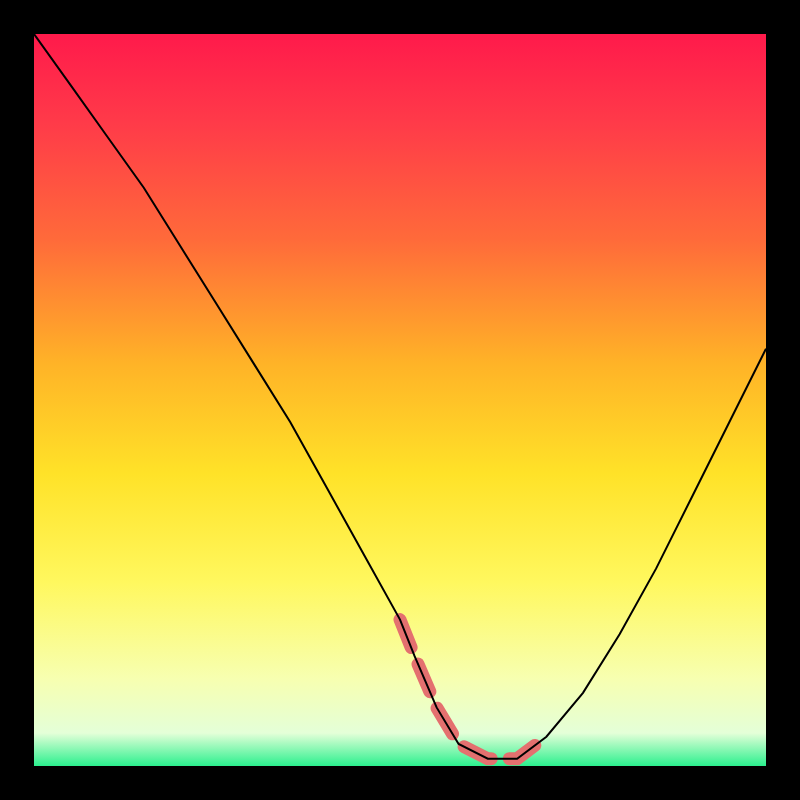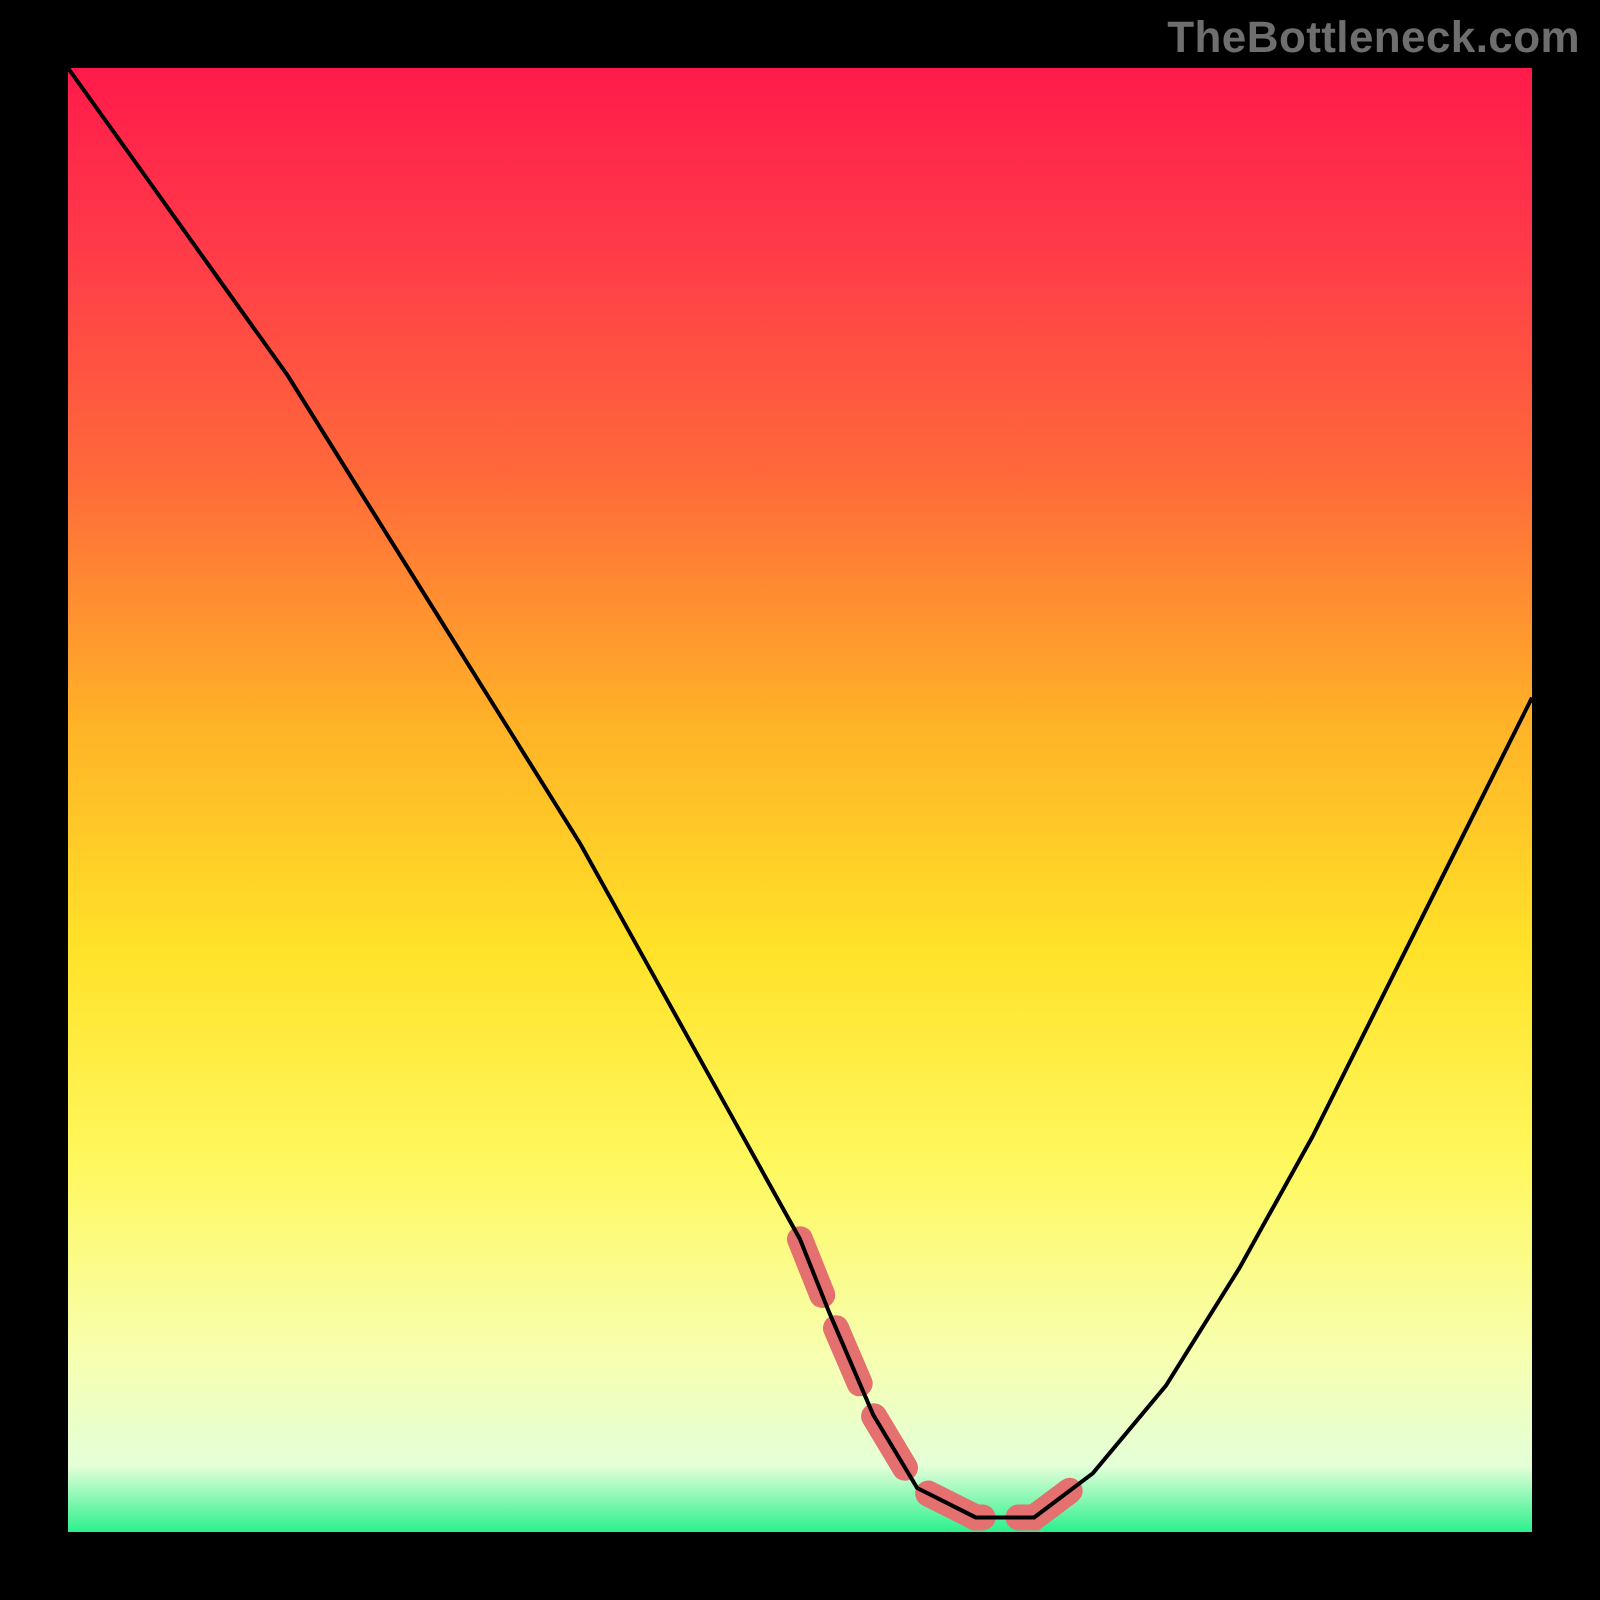--- a/index.html
+++ b/index.html
@@ -33,21 +33,20 @@
     font-weight: 600;
     color: #6e6e6e;
     letter-spacing: 0.2px;
   }
   svg { display: block; }
 </style>
 </head>
 <body>
 
 <div class="frame">
-  <div class="watermark">TheBottleneck.com</div>
   <div class="plot">
     <svg id="svg" width="732" height="732" viewBox="0 0 732 732">
       <defs>
         <linearGradient id="bg-grad" x1="0" y1="0" x2="0" y2="1">
             <stop offset="0%" stop-color="#ff1a4b"></stop>
             <stop offset="12%" stop-color="#ff3a49"></stop>
             <stop offset="28.000000000000004%" stop-color="#ff6a3a"></stop>
             <stop offset="45%" stop-color="#ffb327"></stop>
             <stop offset="60%" stop-color="#ffe228"></stop>
             <stop offset="75%" stop-color="#fff85f"></stop>

